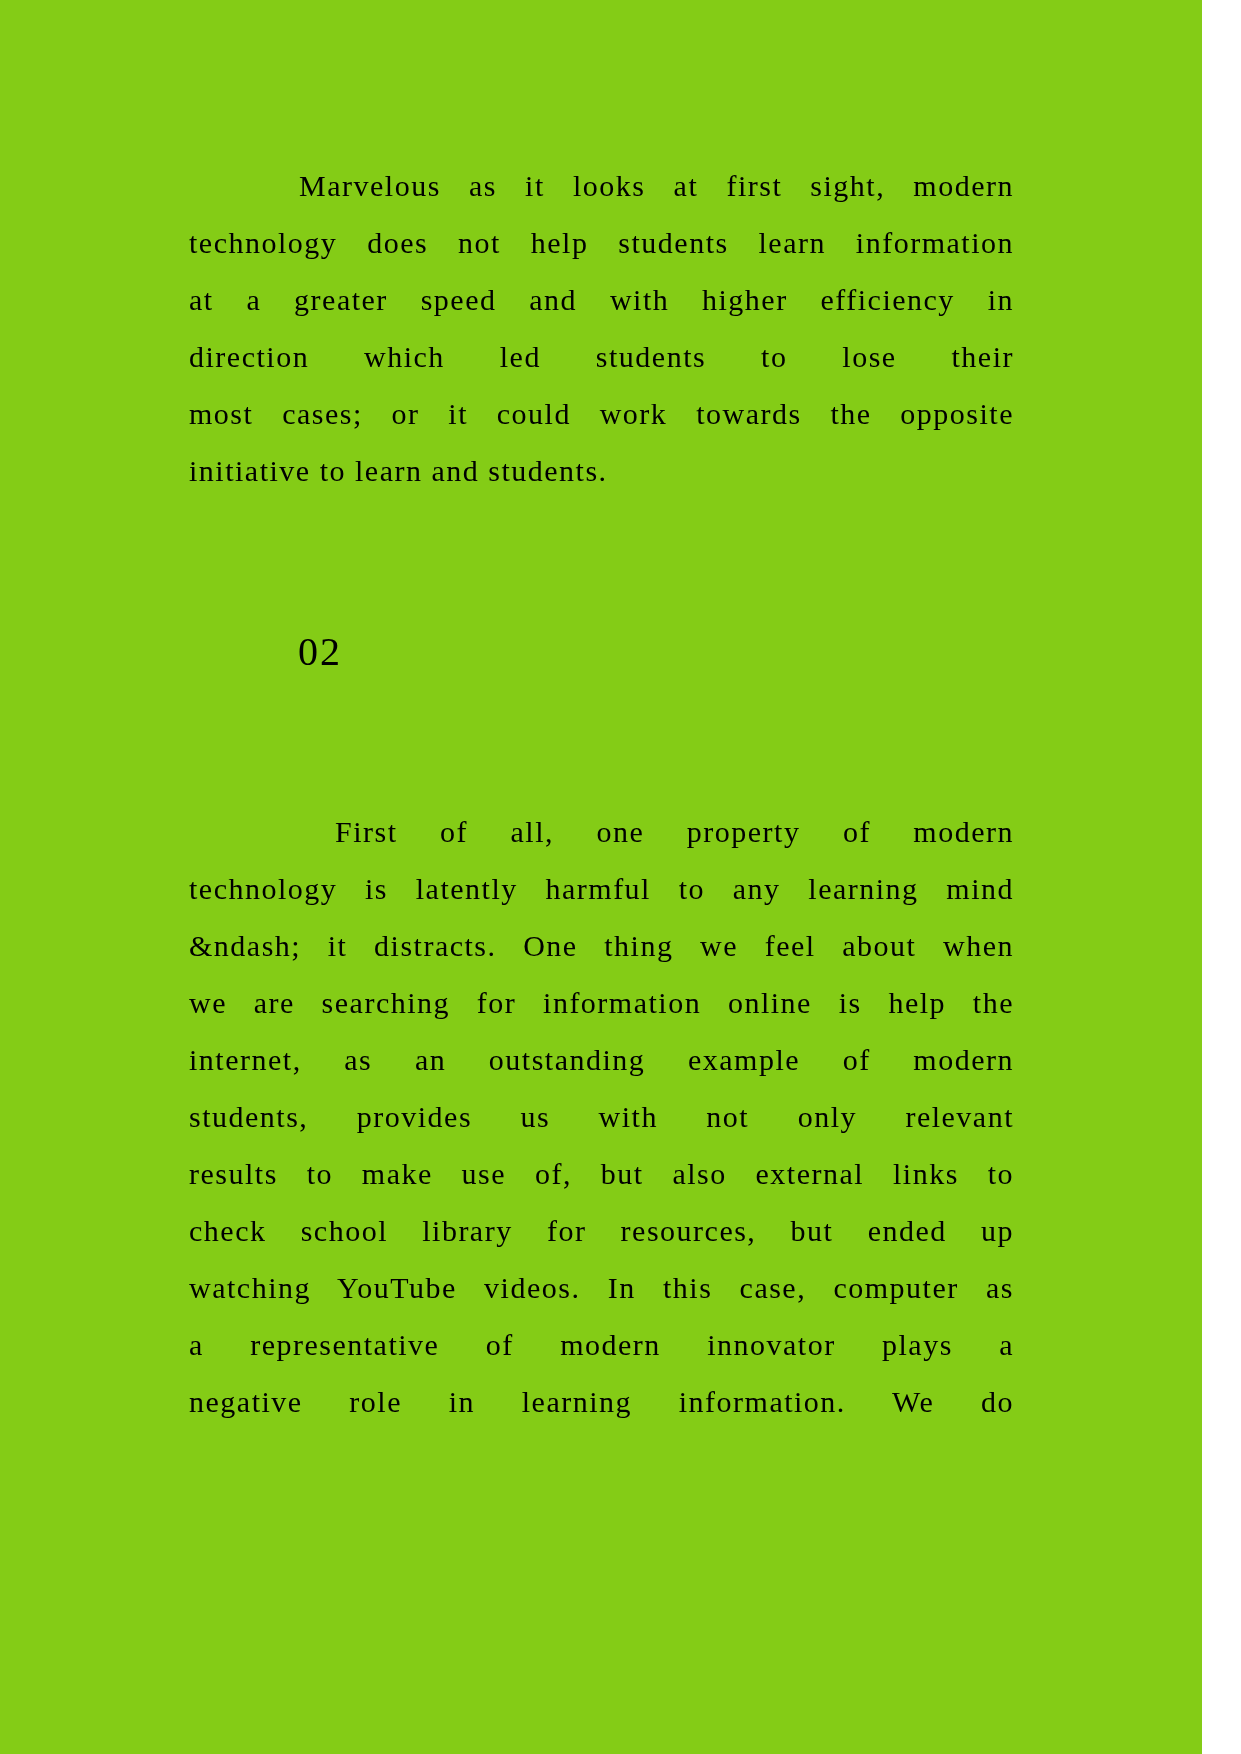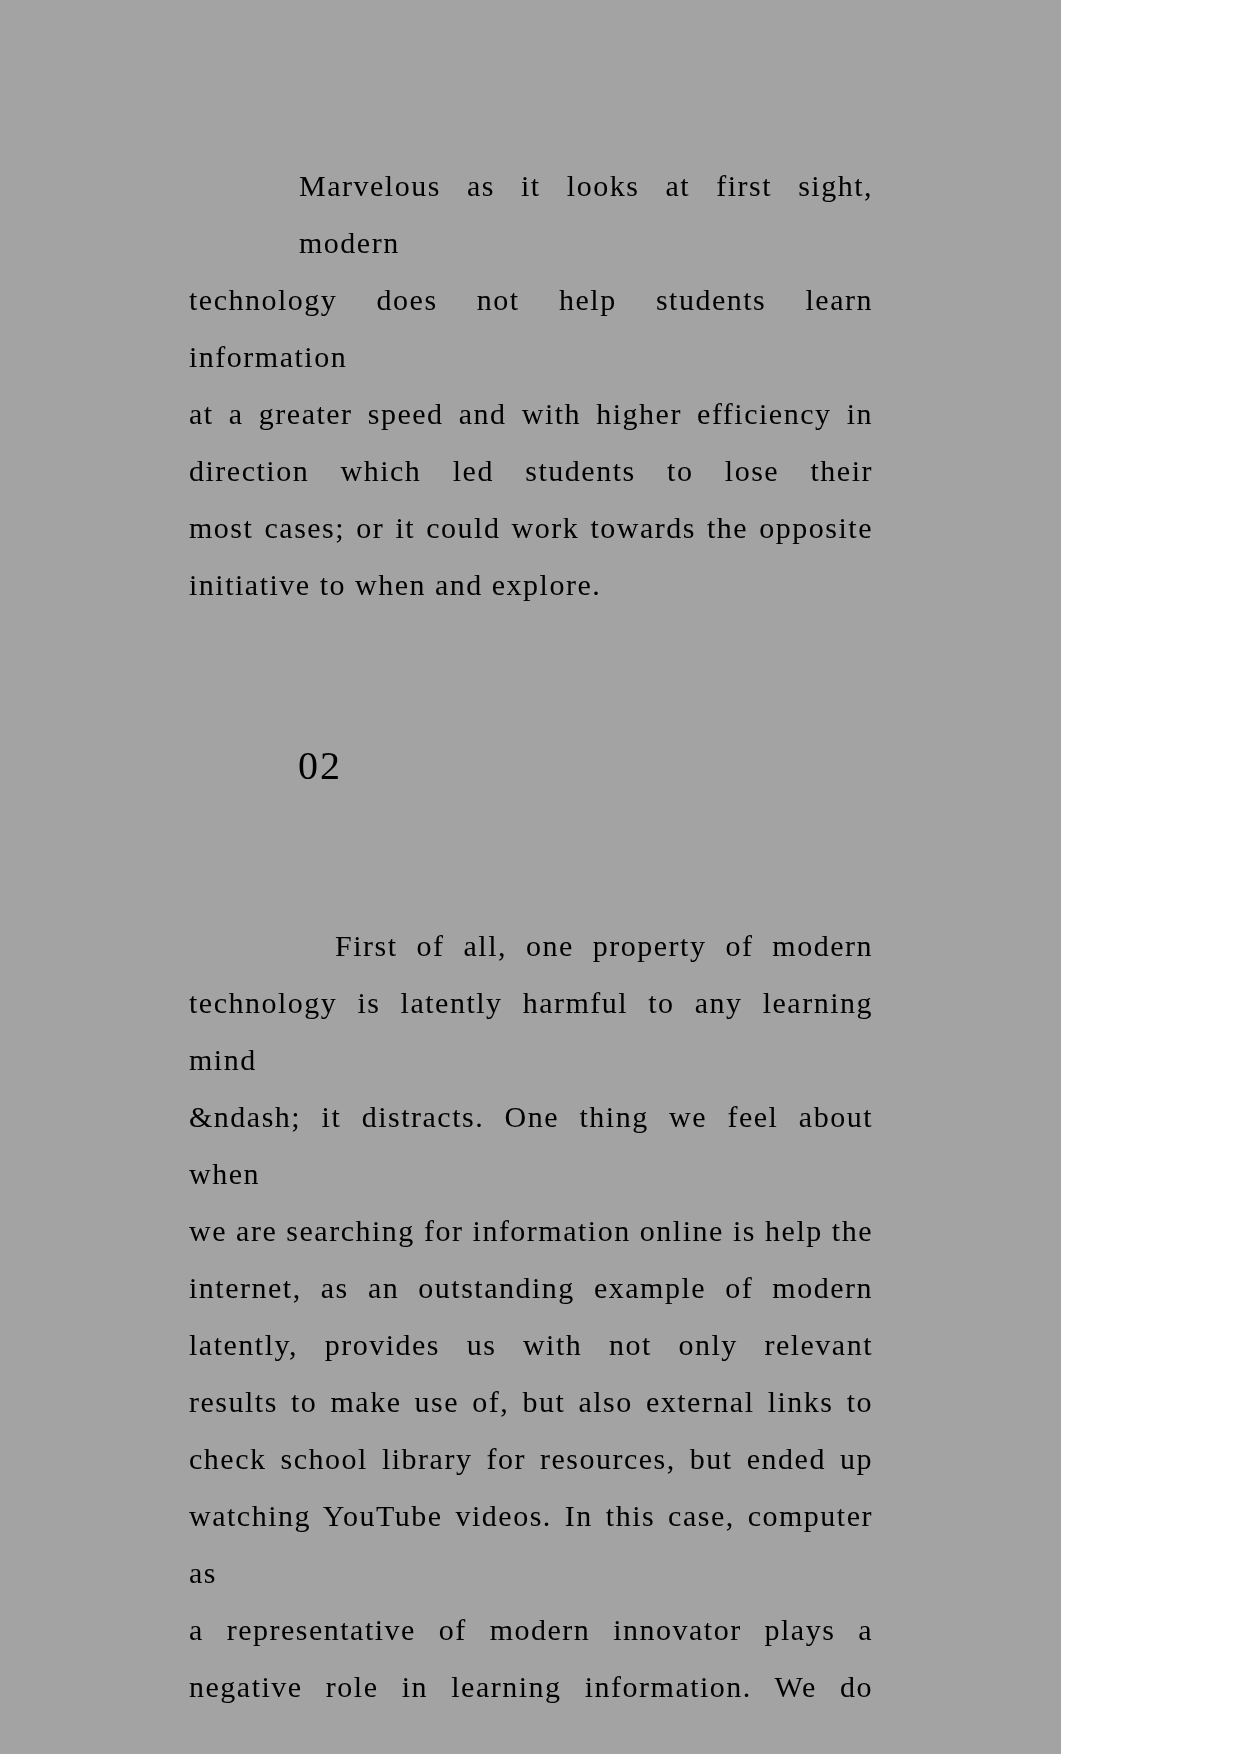--- a/index.html
+++ b/index.html
@@ -5,23 +5,23 @@
   * { margin: 0; padding: 0; box-sizing: border-box; }
   html, body { background: #ffffff; }
   body {
     width: 1241px;
     height: 1754px;
     font-family: "Liberation Serif", "DejaVu Serif", serif;
     color: #000000;
     overflow: hidden;
   }
   .page {
-    width: 1061px;
+    width: 1202px;
     height: 1754px;
-    background: #a3a3a3;
+    background: #84cc16;
     padding: 157px 188px 0 189px;
     overflow: hidden;
   }
   .paragraph {
     font-size: 30px;
     line-height: 57px;
     letter-spacing: 1.5px;
   }
   .line {
     text-align: justify;
@@ -48,32 +48,32 @@
 <body>
 
 <div class="page">
 
   <div class="paragraph paragraph-1">
     <div class="line p1-first">Marvelous as it looks at first sight, modern</div>
     <div class="line">technology does not help students learn information</div>
     <div class="line">at a greater speed and with higher efficiency in</div>
     <div class="line">direction which led students to lose their</div>
     <div class="line">most cases; or it could work towards the opposite</div>
-    <div class="line lastline">initiative to when and explore.</div>
+    <div class="line lastline">initiative to learn and students.</div>
   </div>
 
   <div class="section-number">02</div>
 
   <div class="paragraph paragraph-2">
     <div class="line p2-first">First of all, one property of modern</div>
     <div class="line">technology is latently harmful to any learning mind</div>
     <div class="line">&amp;ndash; it distracts. One thing we feel about when</div>
     <div class="line">we are searching for information online is help the</div>
     <div class="line">internet, as an outstanding example of modern</div>
-    <div class="line">latently, provides us with not only relevant</div>
+    <div class="line">students, provides us with not only relevant</div>
     <div class="line">results to make use of, but also external links to</div>
     <div class="line">check school library for resources, but ended up</div>
     <div class="line">watching YouTube videos. In this case, computer as</div>
     <div class="line">a representative of modern innovator plays a</div>
     <div class="line">negative role in learning information. We do</div>
   </div>
 
 </div>
 
 </body></html>

